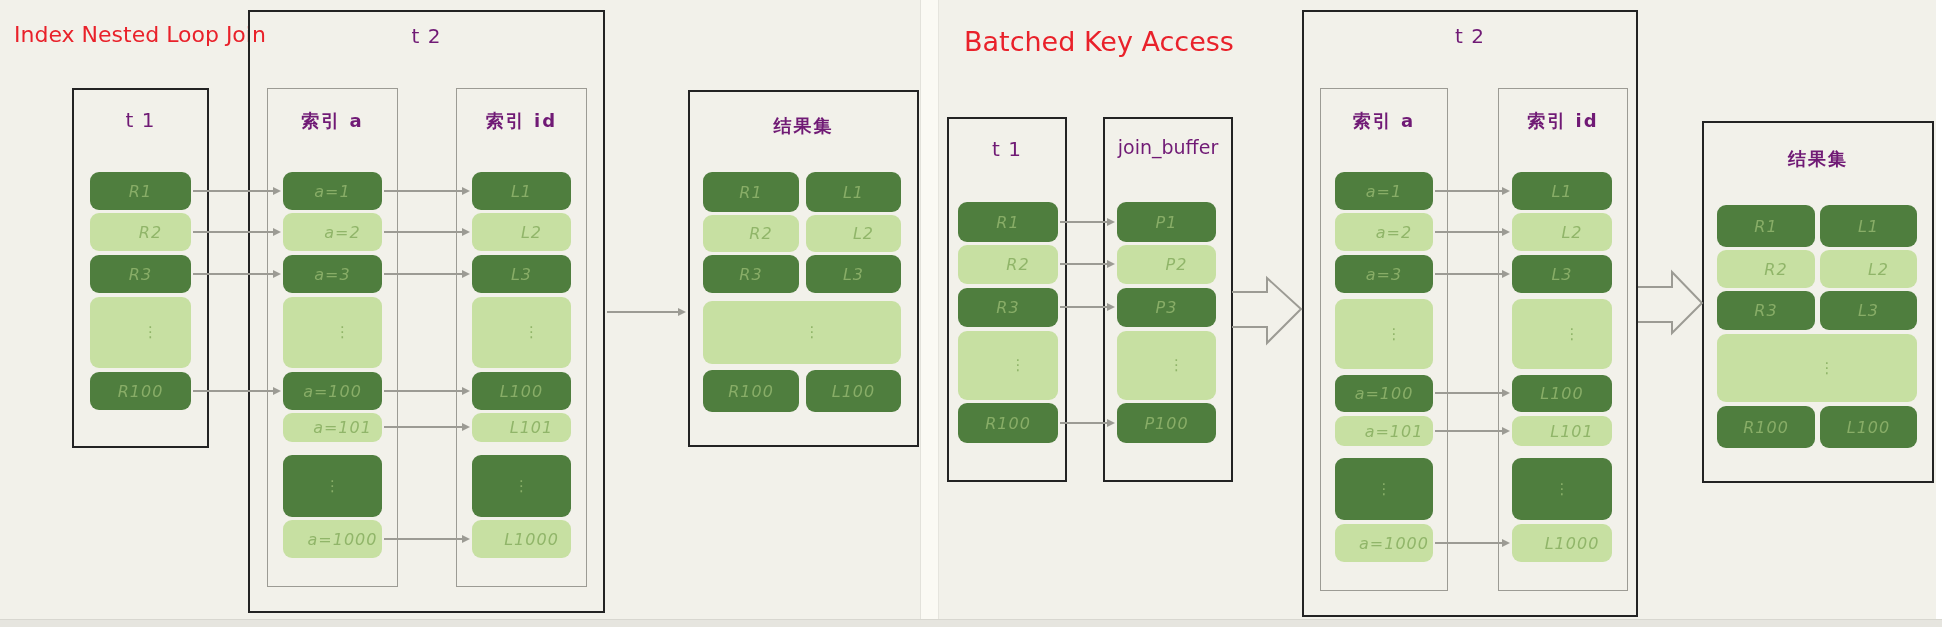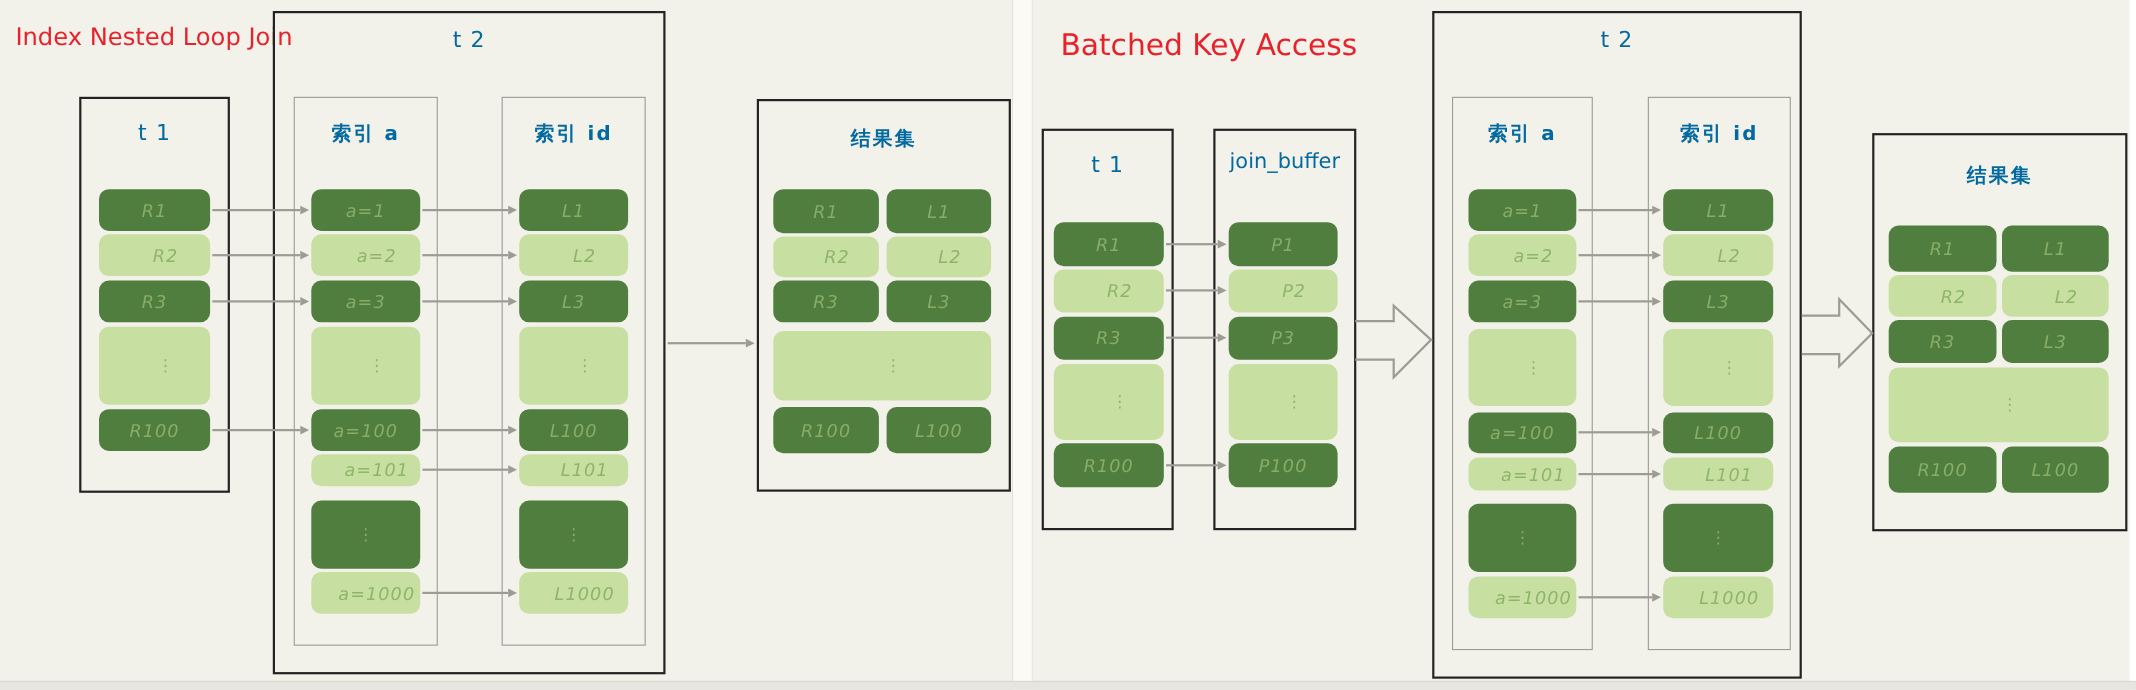--- a/index.html
+++ b/index.html
@@ -9,21 +9,21 @@
     font-family:"DejaVu Sans","Liberation Sans",sans-serif;
   }
   .diagram-title{position:absolute;color:#e9212a;white-space:nowrap;}
   .title-left{left:14px;top:22px;font-size:22px;}
   .title-right{left:964px;top:26px;font-size:27px;}
   .box{position:absolute;box-sizing:border-box;background:transparent;}
   .box.black{border:2.5px solid #232323;}
   .box.gray{border:1.5px solid #9c9b94;}
   .box-label{
     position:absolute;left:0;right:0;text-align:center;
-    color:#0369a1;font-size:20px;letter-spacing:1px;white-space:nowrap;
+    color:#701a75;font-size:20px;letter-spacing:1px;white-space:nowrap;
   }
   .box-label.cjk{font-size:18px;font-weight:bold;letter-spacing:2px;}
   .box-label.mono{font-size:19px;letter-spacing:0;}
   .cell{
     position:absolute;box-sizing:border-box;border-radius:9px;
     display:flex;align-items:center;justify-content:center;
     font-style:italic;font-size:16px;letter-spacing:1px;
   }
   .cell.dark{background:#4f7e3e;color:#88ad67;}
   .cell.light{background:#c7e0a2;color:#90b569;padding-left:20px;}

